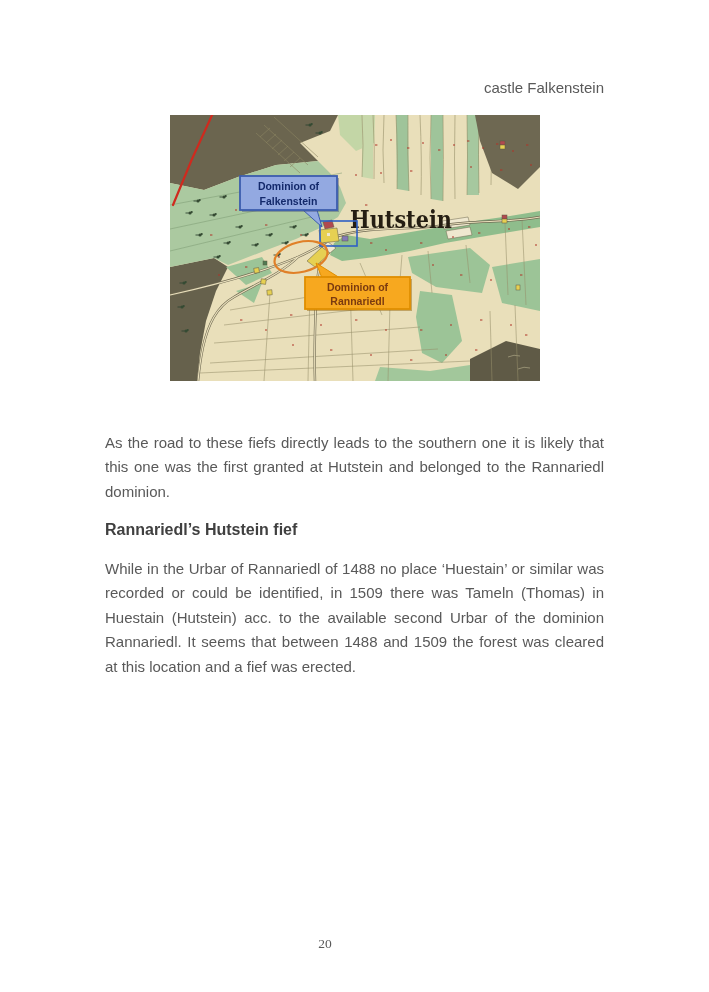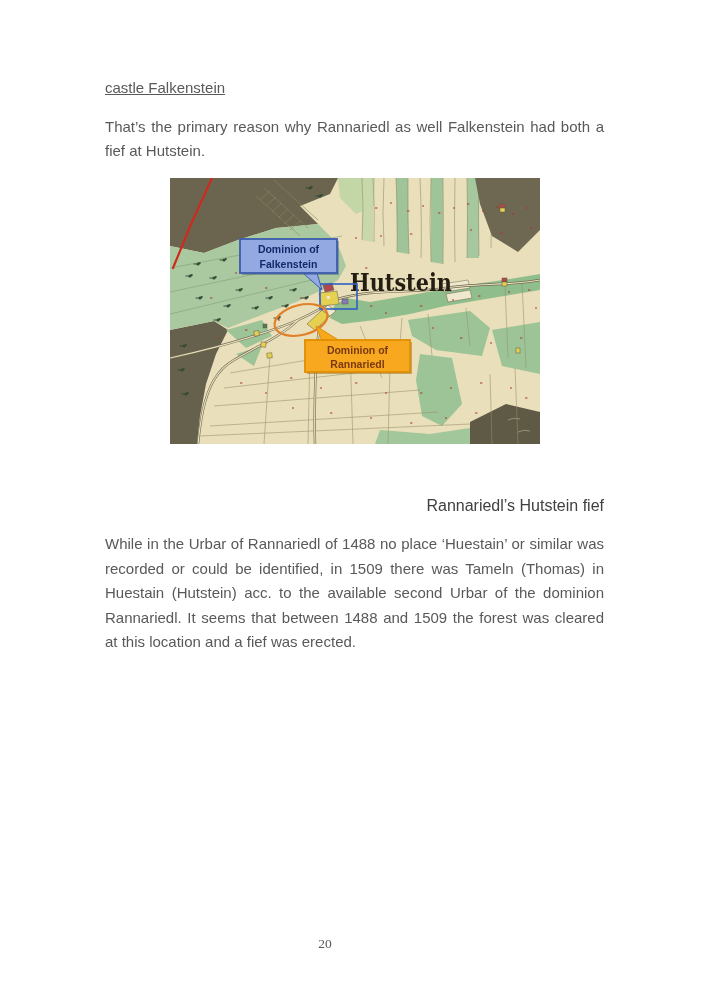--- a/index.html
+++ b/index.html
@@ -5,42 +5,41 @@
   html,body{margin:0;padding:0;}
   body{
     width:709px;height:992px;background:#ffffff;position:relative;
     font-family:"Liberation Sans", sans-serif;overflow:hidden;
   }
   .content{
     position:absolute;left:105px;top:76px;width:499px;
     color:#595959;font-size:15px;line-height:24.5px;text-align:justify;
   }
   .content p{margin:0 0 14px 0;}
-  .content p.first{text-align:left;text-decoration:underline;}
+  .content p.first{text-align:right;}
   h2.section{
-    font-size:16px;line-height:24.5px;font-weight:normal;color:#404040;
-    margin:14px 0 14px 0;text-align:right;
+    font-size:16px;line-height:24.5px;font-weight:bold;color:#404040;
+    margin:14px 0 14px 0;text-align:left;
   }
   .map-wrap{
     width:370px;height:266px;margin:4px auto 50px auto;
   }
   .map-wrap svg{display:block;}
   .footer{
     position:absolute;top:936px;left:0;width:650px;text-align:center;
     font-family:"Liberation Serif", serif;font-size:13.5px;color:#5a5a5a;
   }
   svg text.callout{font-family:"Liberation Sans", sans-serif;font-weight:bold;font-size:10.5px;text-anchor:middle;}
   svg text.place{font-family:"DejaVu Serif", serif;font-weight:bold;font-size:25px;fill:#241d12;}
 </style>
 </head>
 <body>
 
 <div class="content">
   <p class="first">castle Falkenstein</p>
-  <p>That’s the primary reason why Rannariedl as well Falkenstein had both a fief at Hutstein.</p>
 
   <div class="map-wrap">
     <svg width="370" height="266" viewBox="0 0 370 266" xmlns="http://www.w3.org/2000/svg">
       <defs>
         <g id="tr">
           <path d="M-4.5,0 h3.2" stroke="#2f4331" stroke-width="0.9" fill="none"></path>
           <circle r="1.6" fill="#354b33"></circle>
           <circle cx="1.7" cy="-0.9" r="1.1" fill="#354b33"></circle>
         </g>
       </defs>
@@ -163,17 +162,18 @@
         <text class="callout" x="187.5" y="176" fill="#7a3a10">
           <tspan>Dominion of</tspan>
         </text>
         <text class="callout" x="187.5" y="190" fill="#7a3a10">
           <tspan>Rannariedl</tspan>
         </text>
       </g>
     </svg>
   </div>
 
+  <p>As the road to these fiefs directly leads to the southern one it is likely that this one was the first granted at Hutstein and belonged to the Rannariedl dominion.</p>
   <h2 class="section">Rannariedl’s Hutstein fief</h2>
   <p>While in the Urbar of Rannariedl of 1488 no place ‘Huestain’ or similar was recorded or could be identified, in 1509 there was Tameln (Thomas) in Huestain (Hutstein) acc. to the available second Urbar of the dominion Rannariedl. It seems that between 1488 and 1509 the forest was cleared at this location and a fief was erected.</p>
 </div>
 
 <div class="footer">20</div>
 
 </body></html>

